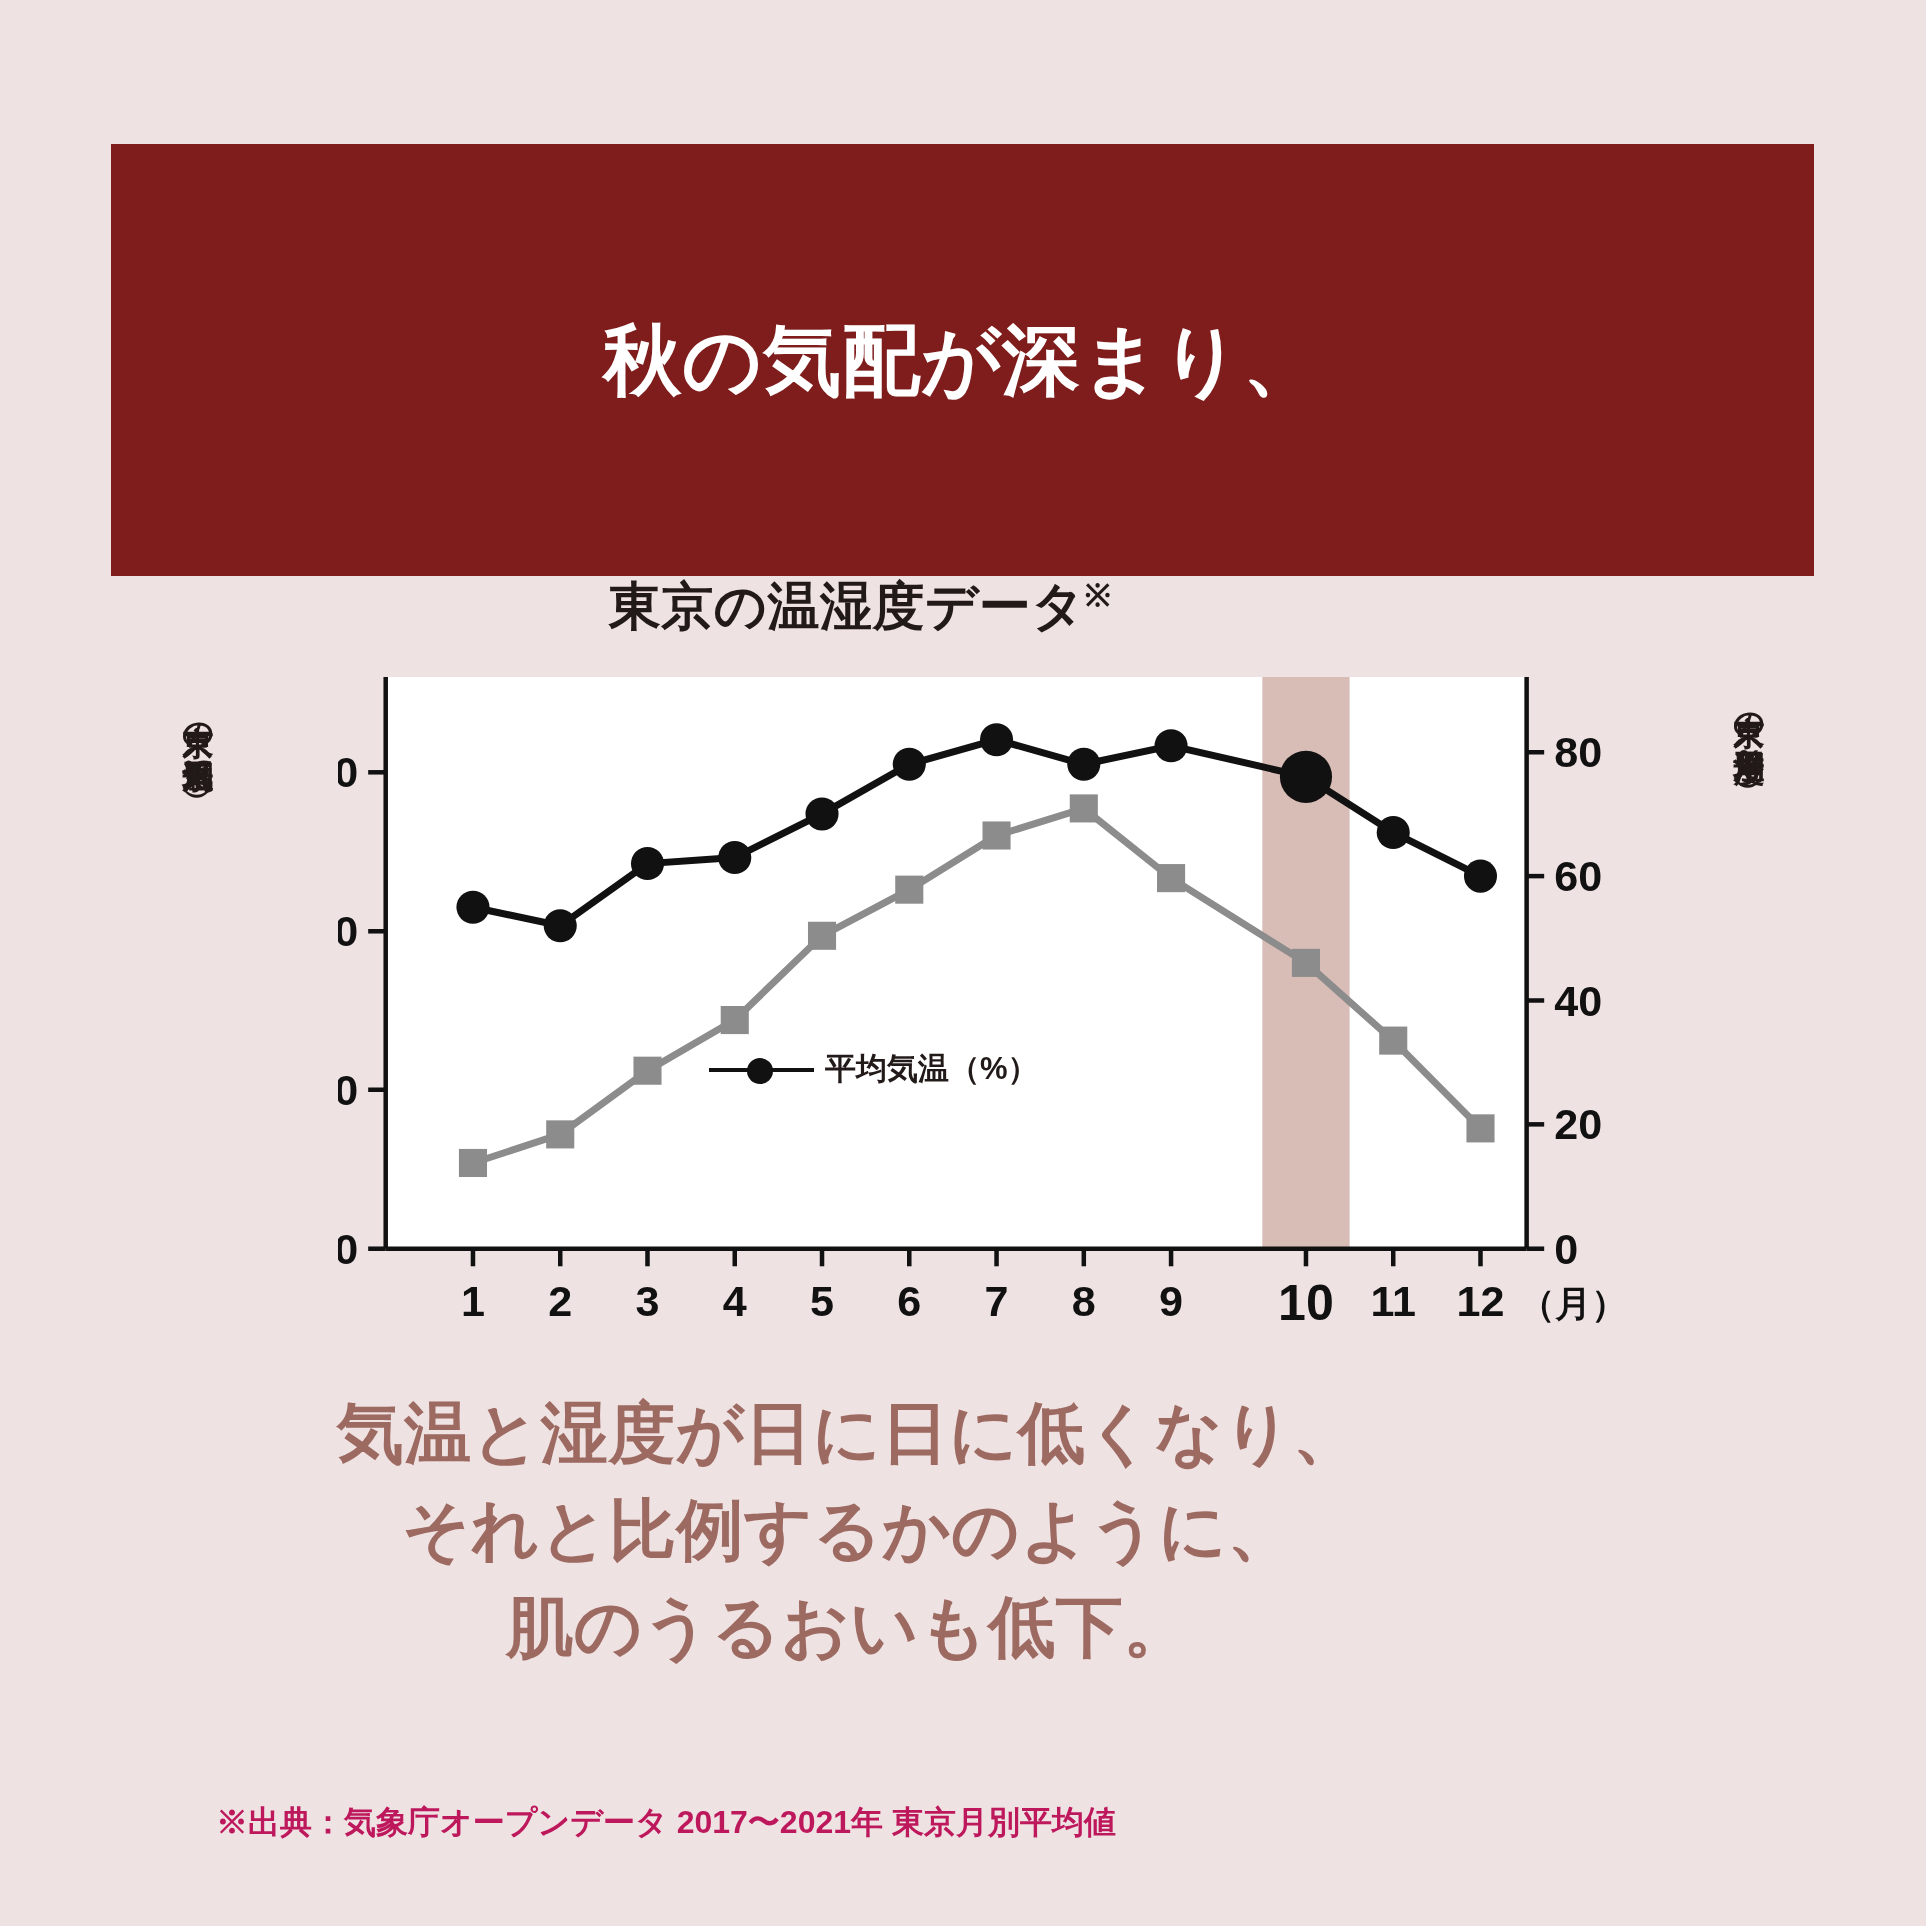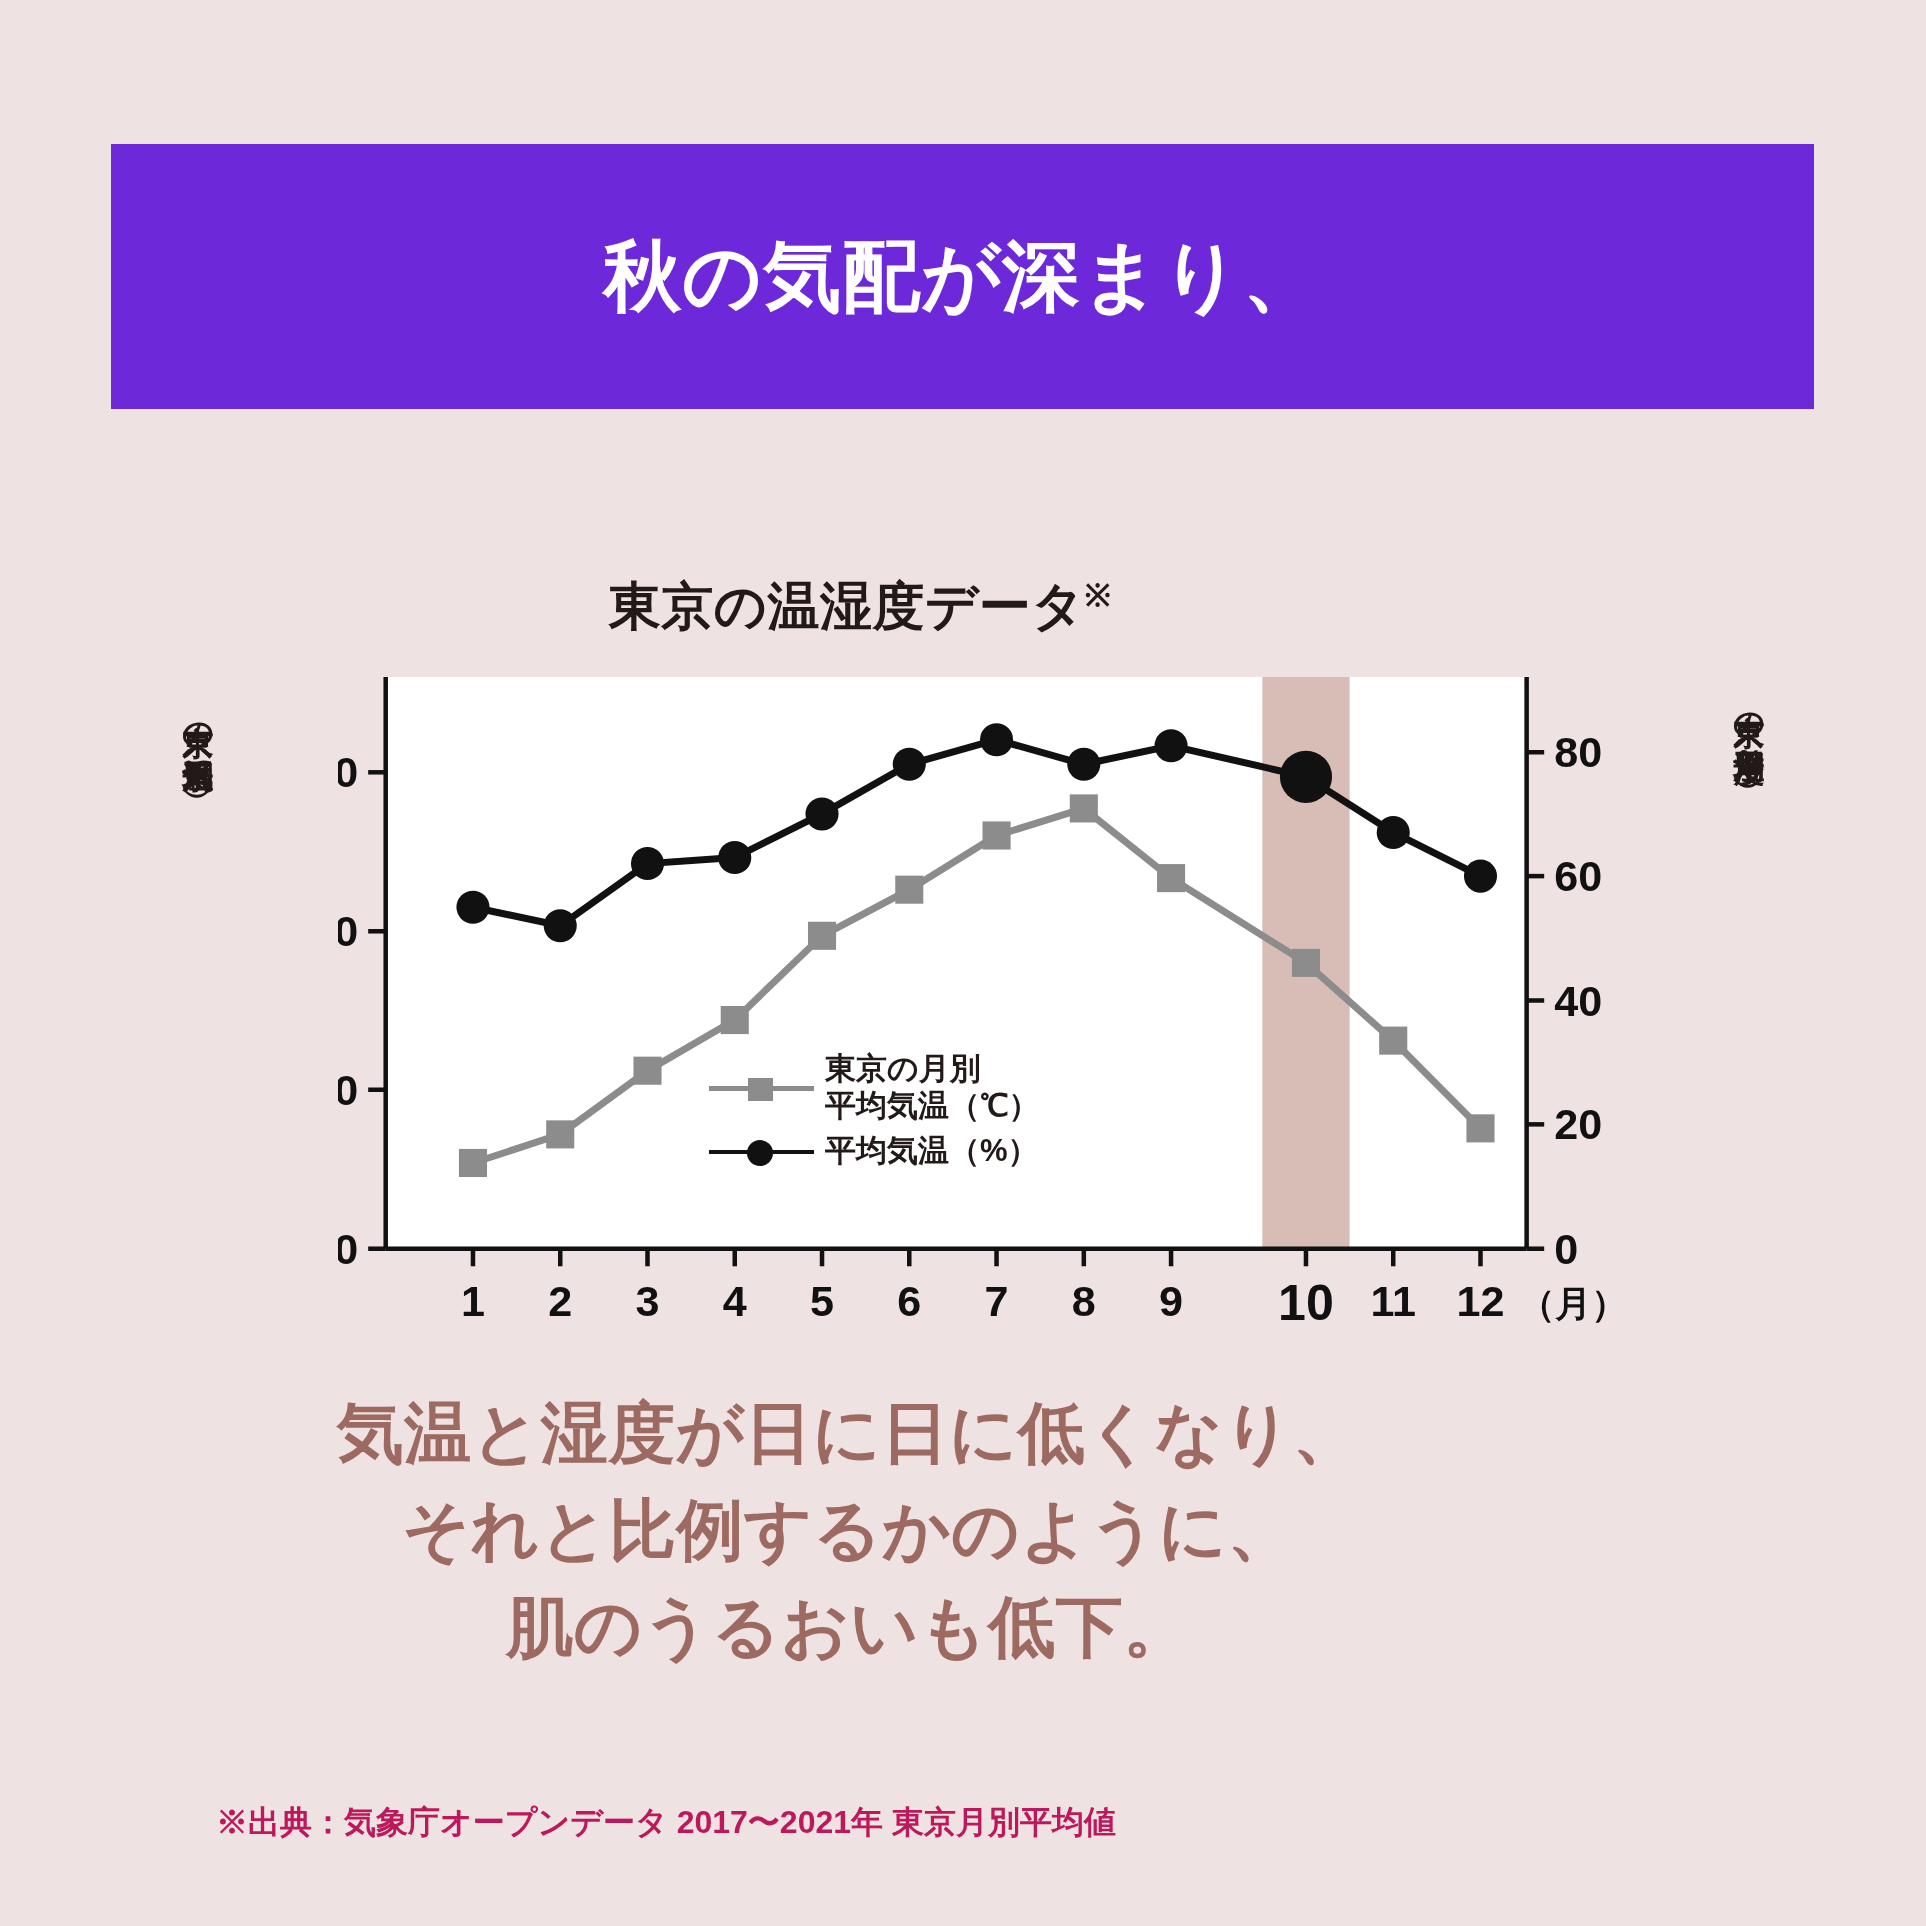--- a/index.html
+++ b/index.html
@@ -19,22 +19,22 @@
     height: 1926px;
     box-sizing: border-box;
   }
 
   
   .banner {
     position: absolute;
     left: 111px;
     top: 144px;
     width: 1703px;
-    height: 265px;
-    background: #6d28d9;
+    height: 432px;
+    background: #7f1d1d;
     display: flex;
     flex-direction: column;
     align-items: center;
     justify-content: center;
   }
   .banner-line {
     color: #ffffff;
     font-size: 78px;
     font-weight: bold;
     letter-spacing: 1px;
@@ -312,30 +312,20 @@
           <text x="1930" y="1292" font-size="100">10</text>
           <text x="2104" y="1285">11</text>
           <text x="2278" y="1285">12</text>
         </g>
         <text x="2355" y="1285" font-family="Liberation Sans, sans-serif" font-size="72" font-weight="bold" fill="#111111" text-anchor="start">（月）</text>
       </svg>
 
       <div class="legend">
         <div class="legend-row">
           <span class="legend-swatch">
-            <span class="lline" style="background:#8c8c8c"></span>
-            <span class="lmark-sq"></span>
-          </span>
-          <span class="legend-text">
-            <span>東京の月別</span><br>
-            <span>平均気温（℃）</span>
-          </span>
-        </div>
-        <div class="legend-row">
-          <span class="legend-swatch">
             <span class="lline" style="background:#111111"></span>
             <span class="lmark-c"></span>
           </span>
           <span class="legend-text">平均気温（%）</span>
         </div>
       </div>
     </div>
   </div>
 
   <div class="copy">

